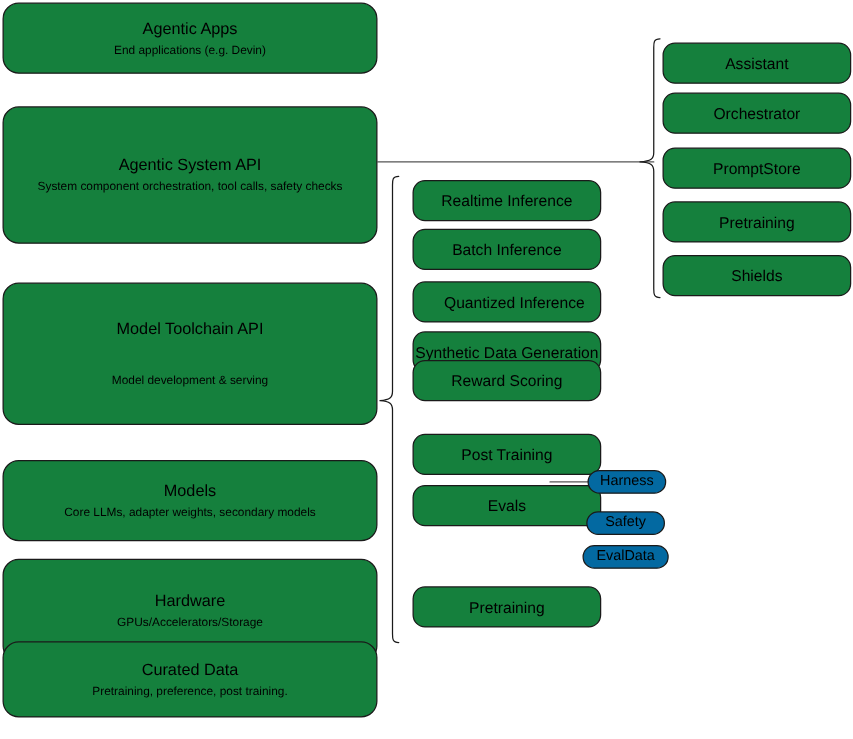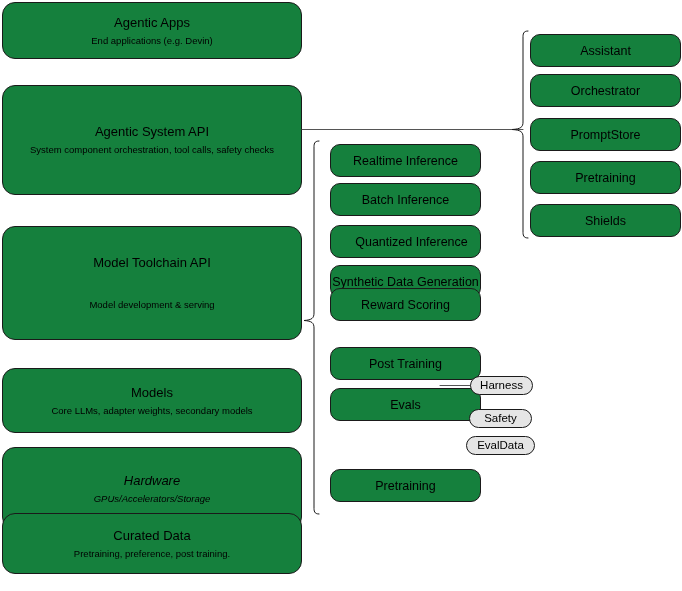--- a/index.html
+++ b/index.html
@@ -72,21 +72,21 @@
     height: 33px;
     border-radius: 10px;
     border: 1px solid #1a1a1a;
   }
   .component .title { font-size: 12.5px; }
 
   
   .pill {
     position: absolute;
     box-sizing: border-box;
-    background: #e5e5e5;
+    background: #0369a1;
     border: 1px solid #1a1a1a;
     border-radius: 11px;
     height: 19px;
     display: flex;
     align-items: center;
     justify-content: center;
     font-size: 11.5px;
     line-height: 19px;
     white-space: nowrap;
     z-index: 5;
@@ -130,21 +130,21 @@
   <div class="box layer" style="top:226px; height:114px;gap:24px;">
     <div class="title">Model Toolchain API</div>
     <div class="subtitle">Model development &amp; serving</div>
   </div>
 
   <div class="box layer" style="top:368px; height:65px;">
     <div class="title">Models</div>
     <div class="subtitle">Core LLMs, adapter weights, secondary models</div>
   </div>
 
-  <div class="box layer" style="top:447px; height:83px;font-style:italic;">
+  <div class="box layer" style="top:447px; height:83px;">
     <div class="title">Hardware</div>
     <div class="subtitle">GPUs/Accelerators/Storage</div>
   </div>
 
   <div class="box layer" style="top:513px; height:61px;">
     <div class="title">Curated Data</div>
     <div class="subtitle">Pretraining, preference, post training.</div>
   </div>
 
   <div class="connector" style="left:302px; top:124px; width:222px; height:12px;">

